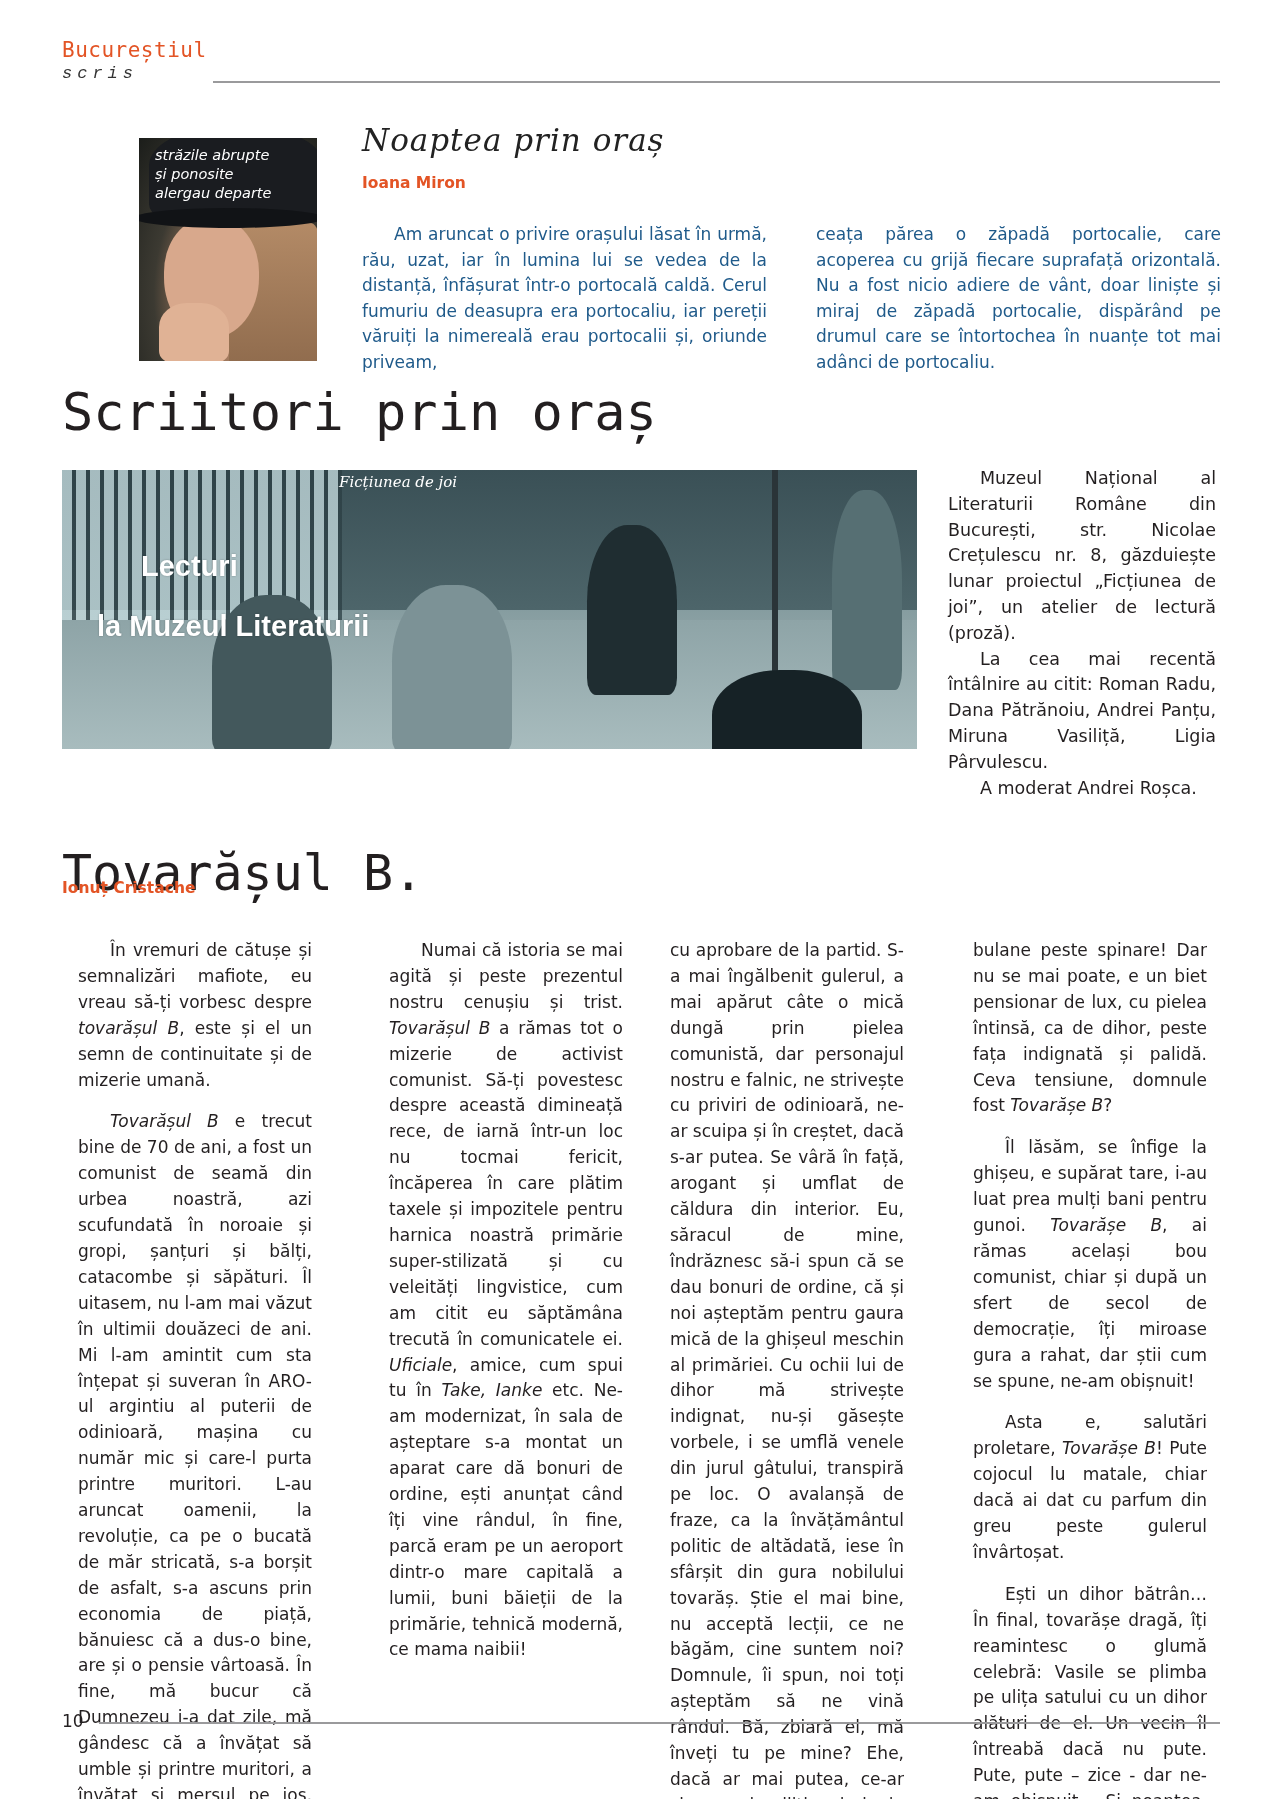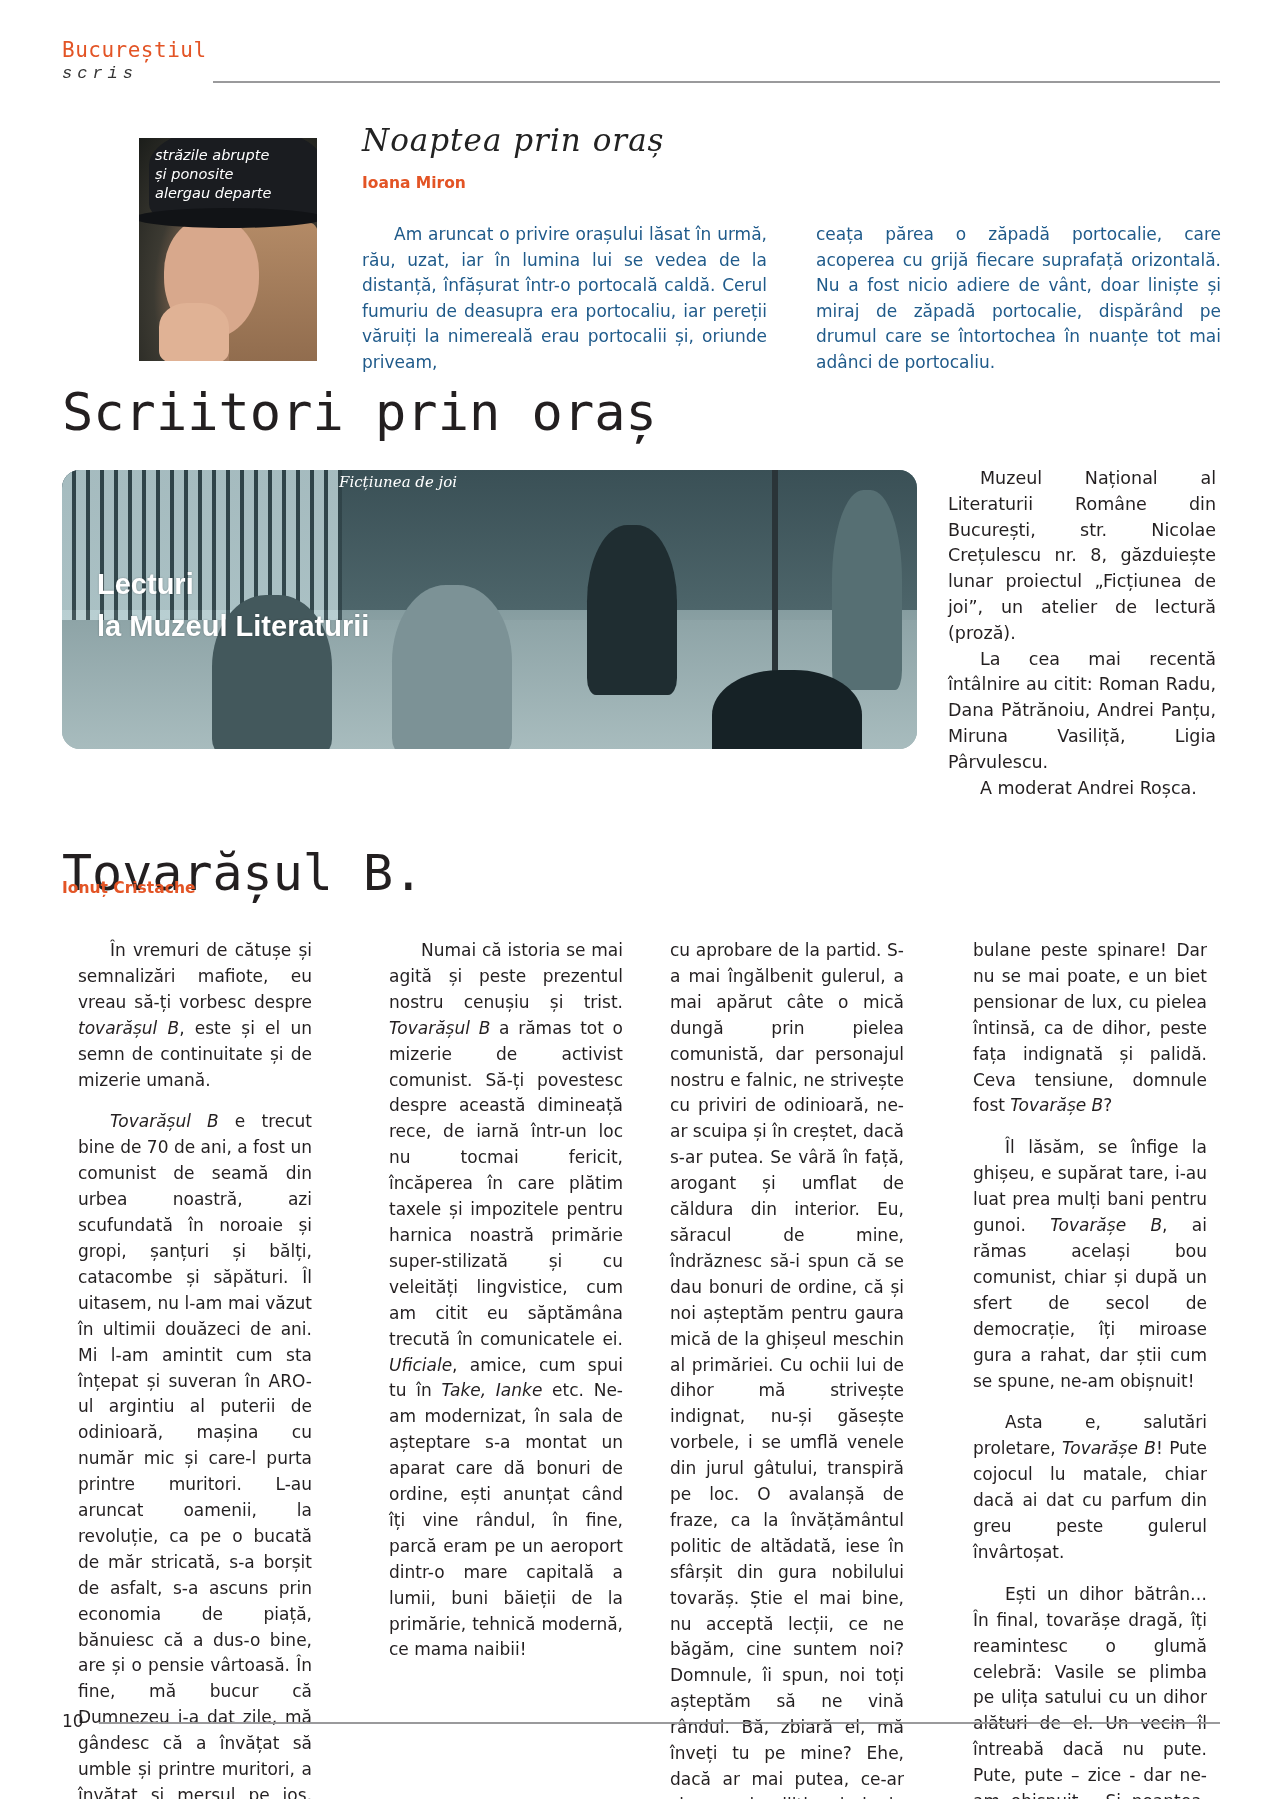--- a/index.html
+++ b/index.html
@@ -25,35 +25,35 @@
     .intro-col { position: absolute; top: 222px; width: 405px; font-size: 17px; line-height: 25.5px; color: #1f5a8a; text-align: justify; }
     .intro-col.c1 { left: 362px; }
     .intro-col.c2 { left: 816px; }
     .indent { text-indent: 32px; }
 
     
     .sec-title { position: absolute; left: 62px; top: 382px; font-family: "DejaVu Sans Mono", monospace; font-size: 52px; color: #231f20; }
 
     
     .banner { position: absolute; left: 62px; top: 470px; width: 855px; height: 279px; overflow: hidden;
-      background: linear-gradient(180deg, #5f7e85 0%, #6f8b90 25%, #8aa0a3 55%, #9fb2b4 100%); border-radius: 18px; }
+      background: linear-gradient(180deg, #5f7e85 0%, #6f8b90 25%, #8aa0a3 55%, #9fb2b4 100%); }
     .banner .trees { position: absolute; left: 0; top: 0; width: 100%; height: 140px; background: linear-gradient(180deg,#3a5056,#4d656a); }
     .banner .fence { position: absolute; left: 0; top: 0; width: 280px; height: 160px;
       background: repeating-linear-gradient(90deg, #c9dfe2 0 10px, #2b3e43 10px 14px); opacity: .75; }
     .banner .ground { position: absolute; left: 0; top: 150px; width: 100%; height: 130px; background: linear-gradient(180deg,#8ea4a7,#a8bcbe); }
     .banner .person { position: absolute; border-radius: 45% 45% 10% 10%; }
     .banner .p1 { left: 770px; top: 20px; width: 70px; height: 200px; background: #566f73; }
     .banner .p2 { left: 525px; top: 55px; width: 90px; height: 170px; background: #1f2d31; }
     .banner .p3 { left: 330px; top: 115px; width: 120px; height: 170px; background: #7c9296; }
     .banner .p4 { left: 150px; top: 125px; width: 120px; height: 160px; background: #43585c; }
     .banner .p5 { left: 650px; top: 200px; width: 150px; height: 100px; background: #162226; }
     .banner .tripod { position: absolute; left: 710px; top: 0; width: 6px; height: 279px; background: #2a3438; }
     .banner-tag { position: absolute; left: 277px; top: 3px; font-family: "DejaVu Serif", serif; font-style: italic; font-size: 15px; color: #fff; z-index: 2; }
     .banner-h1, .banner-h2 { position: absolute; left: 35px; font-family: "Liberation Sans", sans-serif; font-weight: bold; font-size: 29px; color: #fff; z-index: 2; text-shadow: 0 0 2px rgba(0,0,0,.3); }
-    .banner-h1 { top: 98px; }
+    .banner-h1 { top: 80px; margin-left: 44px; }
     .banner-h2 { top: 140px; }
 
     .side-text { position: absolute; left: 948px; top: 466px; width: 268px; font-size: 17.5px; line-height: 25.8px; text-align: justify; color: #231f20; }
 
     
     .art-title { position: absolute; left: 62px; top: 798px; font-family: "DejaVu Sans Mono", monospace; font-size: 50px; color: #231f20; margin-top: 46px; }
     .art-author { position: absolute; left: 62px; top: 879px; font-size: 15.5px; font-weight: bold; color: #e35425; }
     .art-col { position: absolute; top: 922px; width: 266px; font-size: 17px; line-height: 25.9px; text-align: justify; color: #231f20; }
     .art-col.c1 { left: 62px; }
     .art-col.c2 { left: 373px; }

